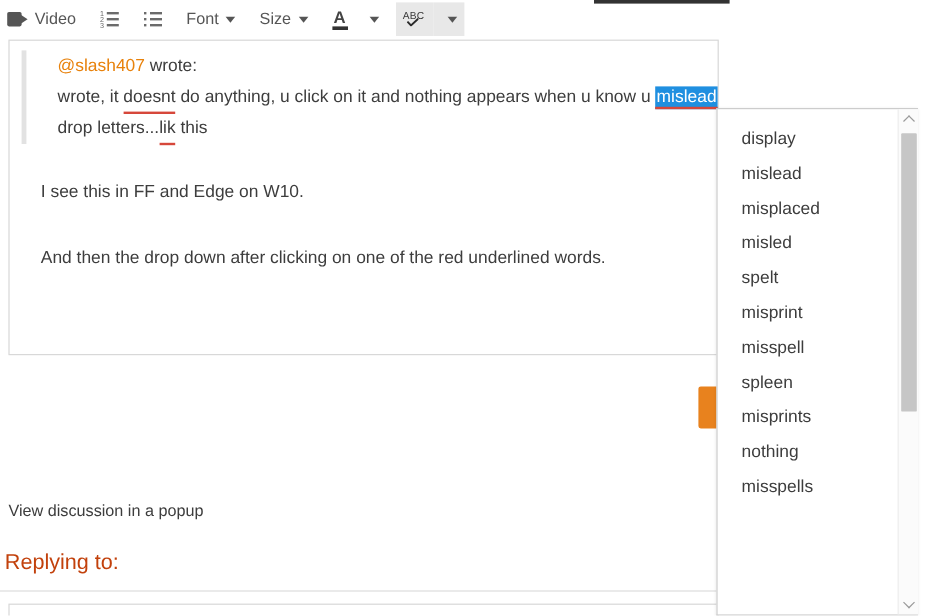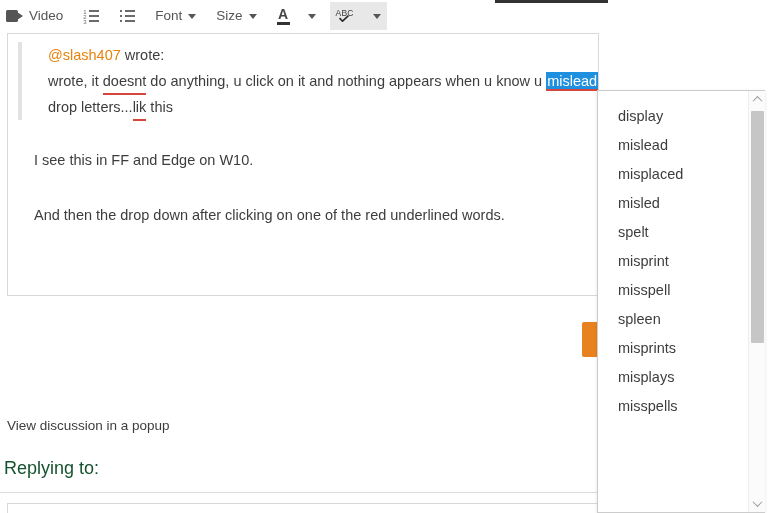--- a/index.html
+++ b/index.html
@@ -201,21 +201,21 @@
     position: absolute;
     left: 7px; top: 418px;
     font-size: 13.5px;
     color: #3d3d3d;
     cursor: pointer;
   }
   .replying {
     position: absolute;
     left: 4px; top: 458px;
     font-size: 18px;
-    color: #14532d;
+    color: #c2410c;
   }
   .divider {
     position: absolute;
     left: 0px; top: 492px;
     width: 612px; height: 1px;
     background: #dddddd;
   }
   .bottom-input {
     position: absolute;
     left: 7px; top: 503px;
@@ -399,21 +399,21 @@
     <div class="dd-list">
         <div class="dd-item">display</div>
         <div class="dd-item">mislead</div>
         <div class="dd-item">misplaced</div>
         <div class="dd-item">misled</div>
         <div class="dd-item">spelt</div>
         <div class="dd-item">misprint</div>
         <div class="dd-item">misspell</div>
         <div class="dd-item">spleen</div>
         <div class="dd-item">misprints</div>
-        <div class="dd-item">misplays</div>
+        <div class="dd-item">nothing</div>
         <div class="dd-item">misspells</div>
       </div>
     <div class="dd-scroll">
       <div class="sb-arrow up">
         <span class="chev"></span>
       </div>
       <div class="sb-thumb"></div>
       <div class="sb-arrow down">
         <span class="chev"></span>
       </div>

